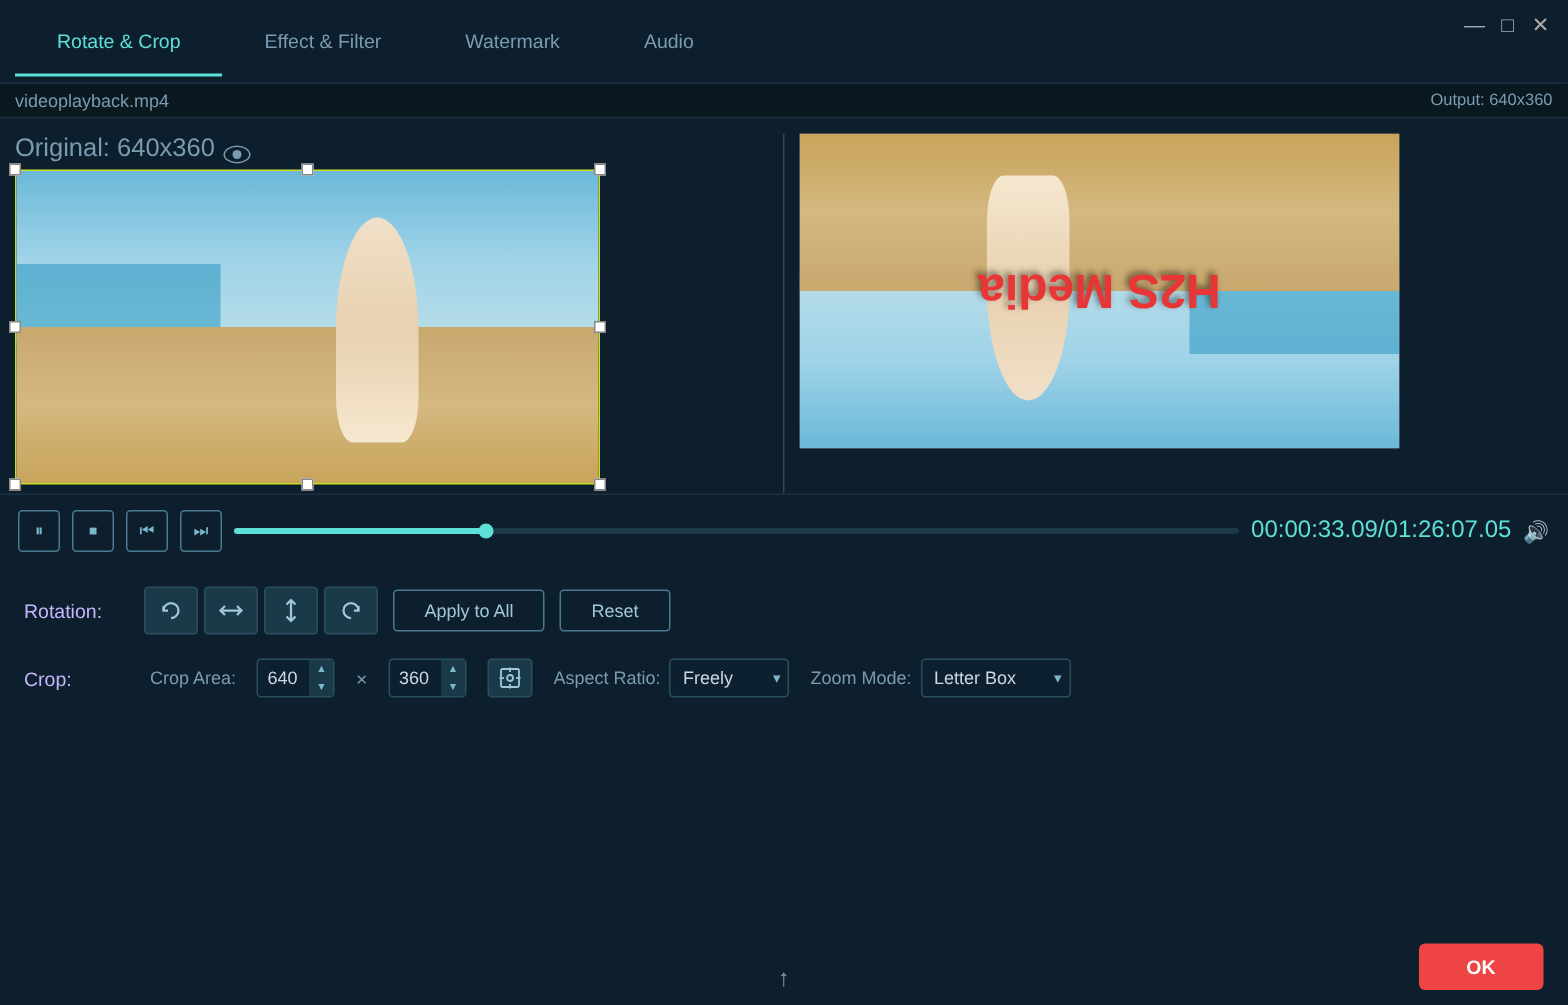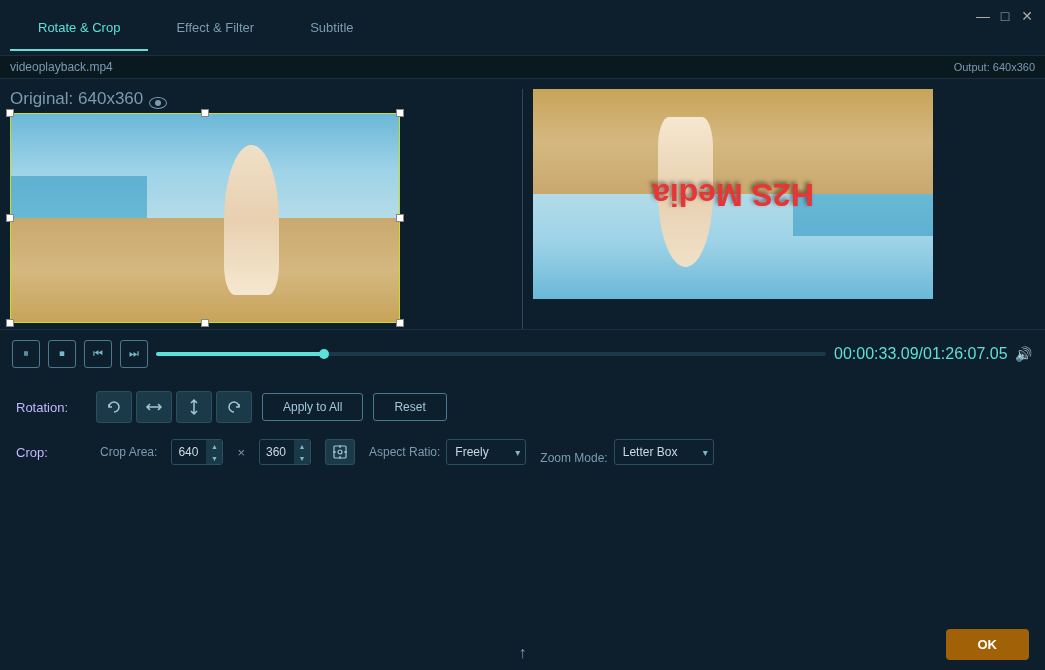--- a/index.html
+++ b/index.html
@@ -373,21 +373,21 @@
       right: 6px;
       top: 50%;
       transform: translateY(-50%);
       pointer-events: none;
       color: #7ab8cc;
       font-size: 10px;
     }
 
     .zoom-group {
       display: flex;
-      align-items: flex-end;
+      align-items: center;
       gap: 6px;
     }
     .zoom-label {
       font-size: 12px;
       color: #7a9bb0;
     }
     .zoom-select {
       appearance: none;
       background: #0d2030;
       border: 1px solid #2a5060;
@@ -404,21 +404,21 @@
     
     .bottom-bar {
       position: absolute;
       bottom: 0; right: 0;
       padding: 10px 16px;
       display: flex;
       gap: 10px;
     }
     .ok-btn {
       padding: 8px 32px;
-      background: #a16207;
+      background: #ef4444;
       border: none;
       border-radius: 4px;
       color: #fff;
       font-size: 13px;
       cursor: pointer;
       font-weight: bold;
     }
     .cancel-btn {
       padding: 8px 24px;
       background: #00bfb3;
@@ -464,21 +464,22 @@
 
 <div class="title-bar">
   <button class="title-btn">—</button>
   <button class="title-btn">□</button>
   <button class="title-btn">✕</button>
 </div>
 
 <div class="tabs">
   <div class="tab active">Rotate &amp; Crop</div>
   <div class="tab">Effect &amp; Filter</div>
-  <div class="tab">Subtitle</div>
+  <div class="tab">Watermark</div>
+  <div class="tab">Audio</div>
 </div>
 
 <div class="main-area">
 
   <div class="filename-bar">
     <span class="filename">videoplayback.mp4</span>
     <span class="output-info">Output: 640x360</span>
   </div>
 
   <div style="display:flex; height:250px;">

